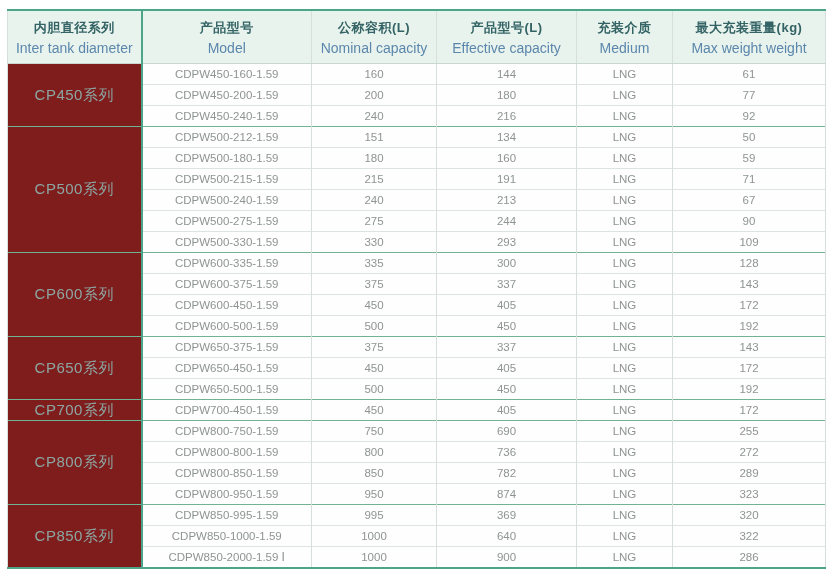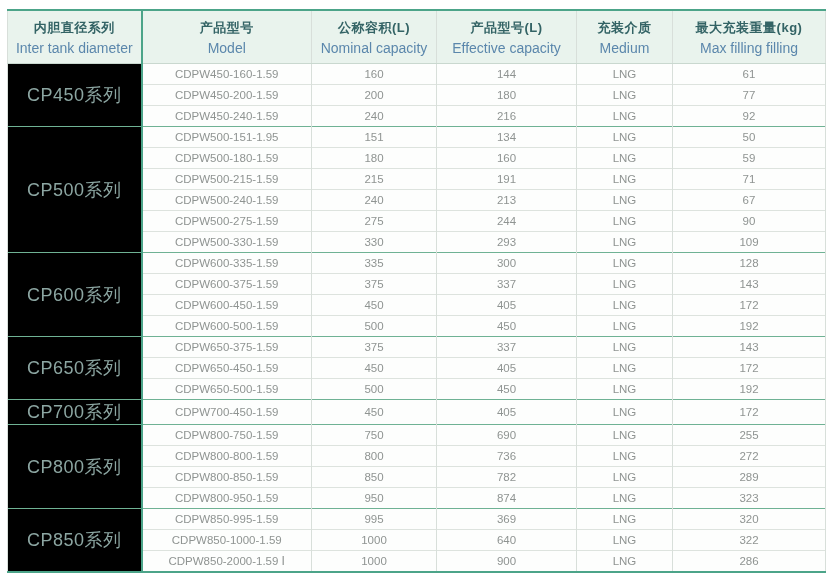--- a/index.html
+++ b/index.html
@@ -51,22 +51,22 @@
 
   table.spec tbody td {
     height: 20px;
     font-size: 11.5px;
     color: #8f9492;
     border-top: 1px solid #dde3de;
     background: #fdfefd;
   }
   table.spec tbody tr:first-child td { border-top: none; }
   table.spec tbody td.series-cell {
-    background: #000000;
-    font-size: 18px;
+    background: #7f1d1d;
+    font-size: 15px;
     color: #8ca6a2;
     letter-spacing: 0.5px;
   }
   table.spec tbody tr.group-start td { border-top: 1.5px solid #6fb294; }
   table.spec tbody tr:first-child.group-start td { border-top: none; }
 </style>
 </head>
 <body>
 
 <div class="page">
@@ -96,21 +96,21 @@
         <th>
           <span class="zh">产品型号(L)</span>
           <span class="en">Effective capacity</span>
         </th>
         <th>
           <span class="zh">充装介质</span>
           <span class="en">Medium</span>
         </th>
         <th>
           <span class="zh">最大充装重量(kg)</span>
-          <span class="en">Max filling filling</span>
+          <span class="en">Max weight weight</span>
         </th>
       </tr>
     </thead>
     <tbody>
         <tr class="group-start">
           <td class="series-cell" rowspan="3">CP450系列</td>
           <td>CDPW450-160-1.59</td>
           <td>160</td>
           <td>144</td>
           <td>LNG</td>
@@ -125,21 +125,21 @@
         </tr>
         <tr>
           <td>CDPW450-240-1.59</td>
           <td>240</td>
           <td>216</td>
           <td>LNG</td>
           <td>92</td>
         </tr>
         <tr class="group-start">
           <td class="series-cell" rowspan="6">CP500系列</td>
-          <td>CDPW500-151-1.95</td>
+          <td>CDPW500-212-1.59</td>
           <td>151</td>
           <td>134</td>
           <td>LNG</td>
           <td>50</td>
         </tr>
         <tr>
           <td>CDPW500-180-1.59</td>
           <td>180</td>
           <td>160</td>
           <td>LNG</td>

